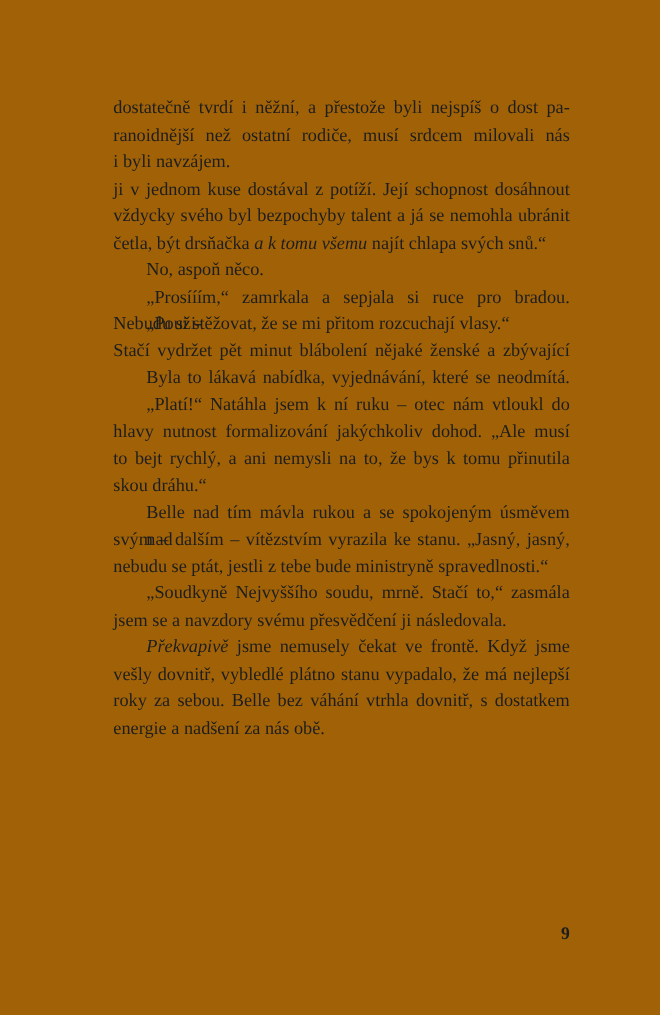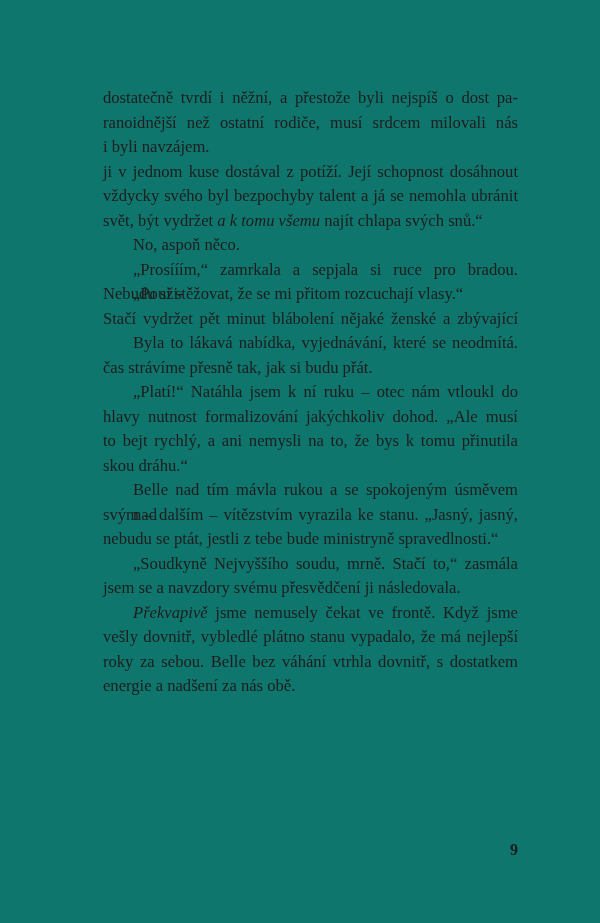--- a/index.html
+++ b/index.html
@@ -44,34 +44,33 @@
     text-align: right;
     font-weight: bold;
     font-size: 16px;
     line-height: 20px;
   }
   i { font-style: italic; }
 </style>
 </head>
 <body>
 
-<div class="page" style="background: #0f766e; color: rgb(29, 29, 29); font-family: Liberation Serif, serif;">
+<div class="page" style="background: #a16207; color: rgb(29, 29, 29); font-family: Liberation Serif, serif;">
   <div class="text-block">
       <div class="line"><span>dostatečně tvrdí i něžní, a přestože byli nejspíš o dost pa-</span></div>
       <div class="line"><span>ranoidnější než ostatní rodiče, musí srdcem milovali nás</span></div>
       <div class="line last"><span>i byli navzájem.</span></div>
       <div class="line"><span>ji v jednom kuse dostával z potíží. Její schopnost dosáhnout</span></div>
       <div class="line"><span>vždycky svého byl bezpochyby talent a já se nemohla ubránit</span></div>
-      <div class="line last"><span>svět, být vydržet </span><i>a k tomu všemu</i><span> najít chlapa svých snů.“</span></div>
+      <div class="line last"><span>četla, být drsňačka </span><i>a k tomu všemu</i><span> najít chlapa svých snů.“</span></div>
       <div class="line last indent"><span>No, aspoň něco.</span></div>
       <div class="line indent"><span>„Prosííím,“ zamrkala a sepjala si ruce pro bradou. „Použi-</span></div>
       <div class="line last"><span>Nebudu si stěžovat, že se mi přitom rozcuchají vlasy.“</span></div>
       <div class="line"><span>Stačí vydržet pět minut blábolení nějaké ženské a zbývající</span></div>
       <div class="line indent"><span>Byla to lákavá nabídka, vyjednávání, které se neodmítá.</span></div>
-      <div class="line last"><span>čas strávíme přesně tak, jak si budu přát.</span></div>
       <div class="line indent"><span>„Platí!“ Natáhla jsem k ní ruku – otec nám vtloukl do</span></div>
       <div class="line"><span>hlavy nutnost formalizování jakýchkoliv dohod. „Ale musí</span></div>
       <div class="line"><span>to bejt rychlý, a ani nemysli na to, že bys k tomu přinutila</span></div>
       <div class="line last"><span>skou dráhu.“</span></div>
       <div class="line indent"><span>Belle nad tím mávla rukou a se spokojeným úsměvem nad</span></div>
       <div class="line"><span>svým – dalším – vítězstvím vyrazila ke stanu. „Jasný, jasný,</span></div>
       <div class="line last"><span>nebudu se ptát, jestli z tebe bude ministryně spravedlnosti.“</span></div>
       <div class="line indent"><span>„Soudkyně Nejvyššího soudu, mrně. Stačí to,“ zasmála</span></div>
       <div class="line last"><span>jsem se a navzdory svému přesvědčení ji následovala.</span></div>
       <div class="line indent"><i>Překvapivě</i><span> jsme nemusely čekat ve frontě. Když jsme</span></div>

